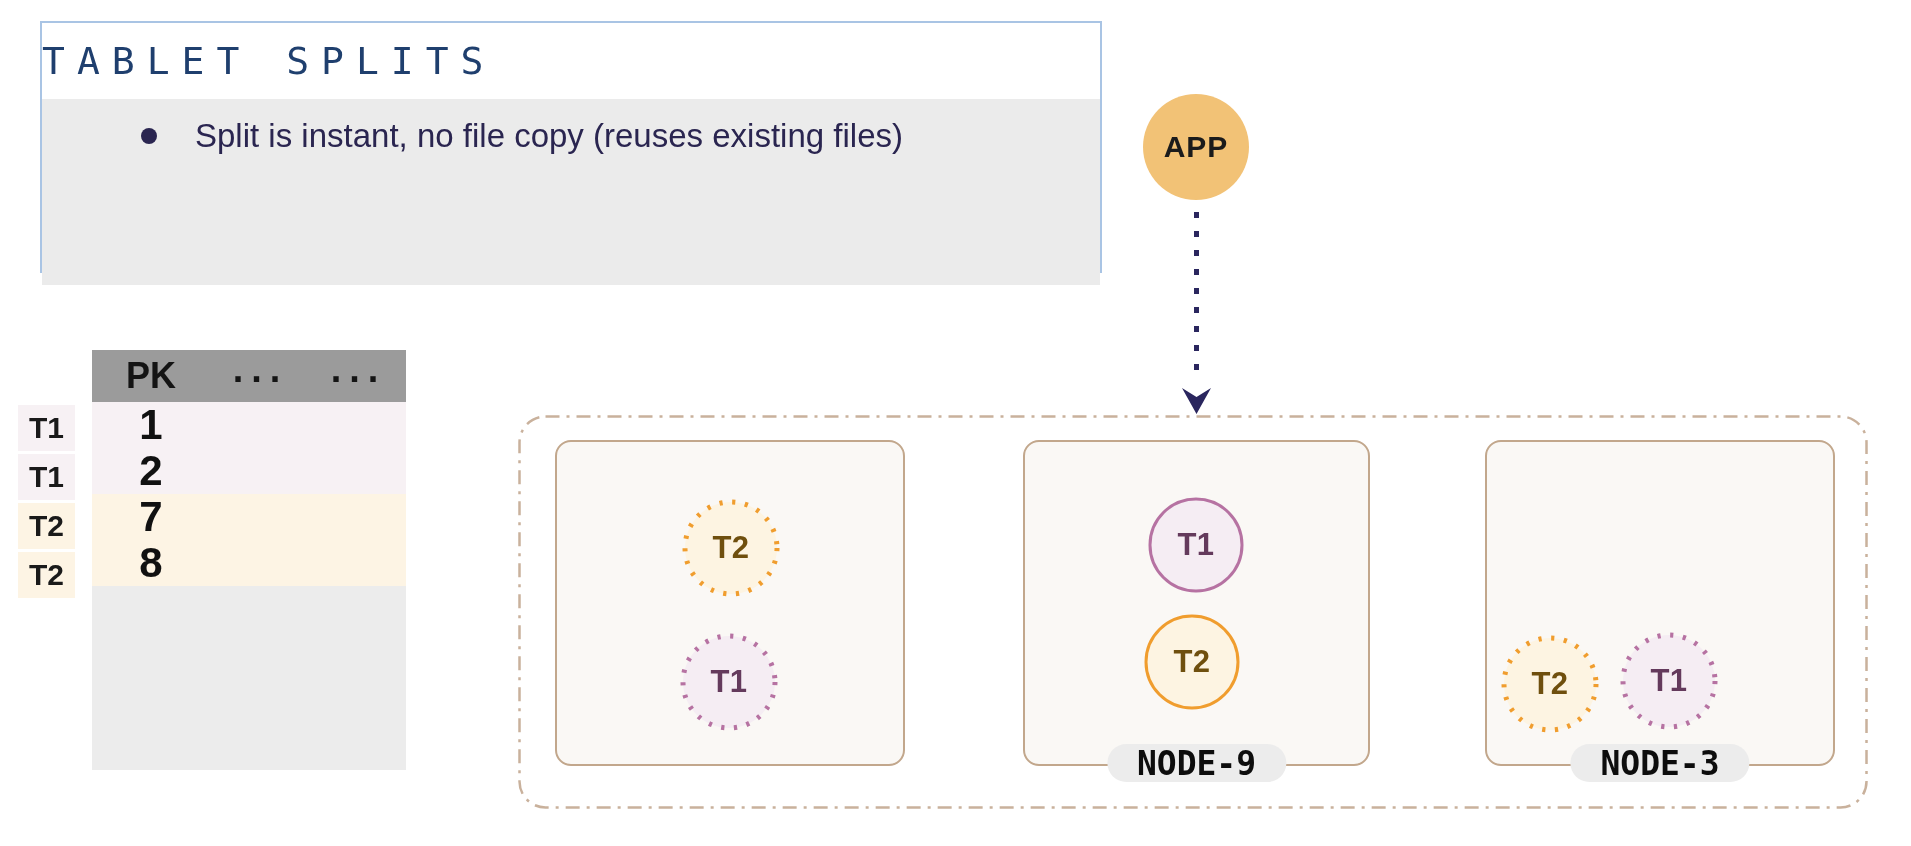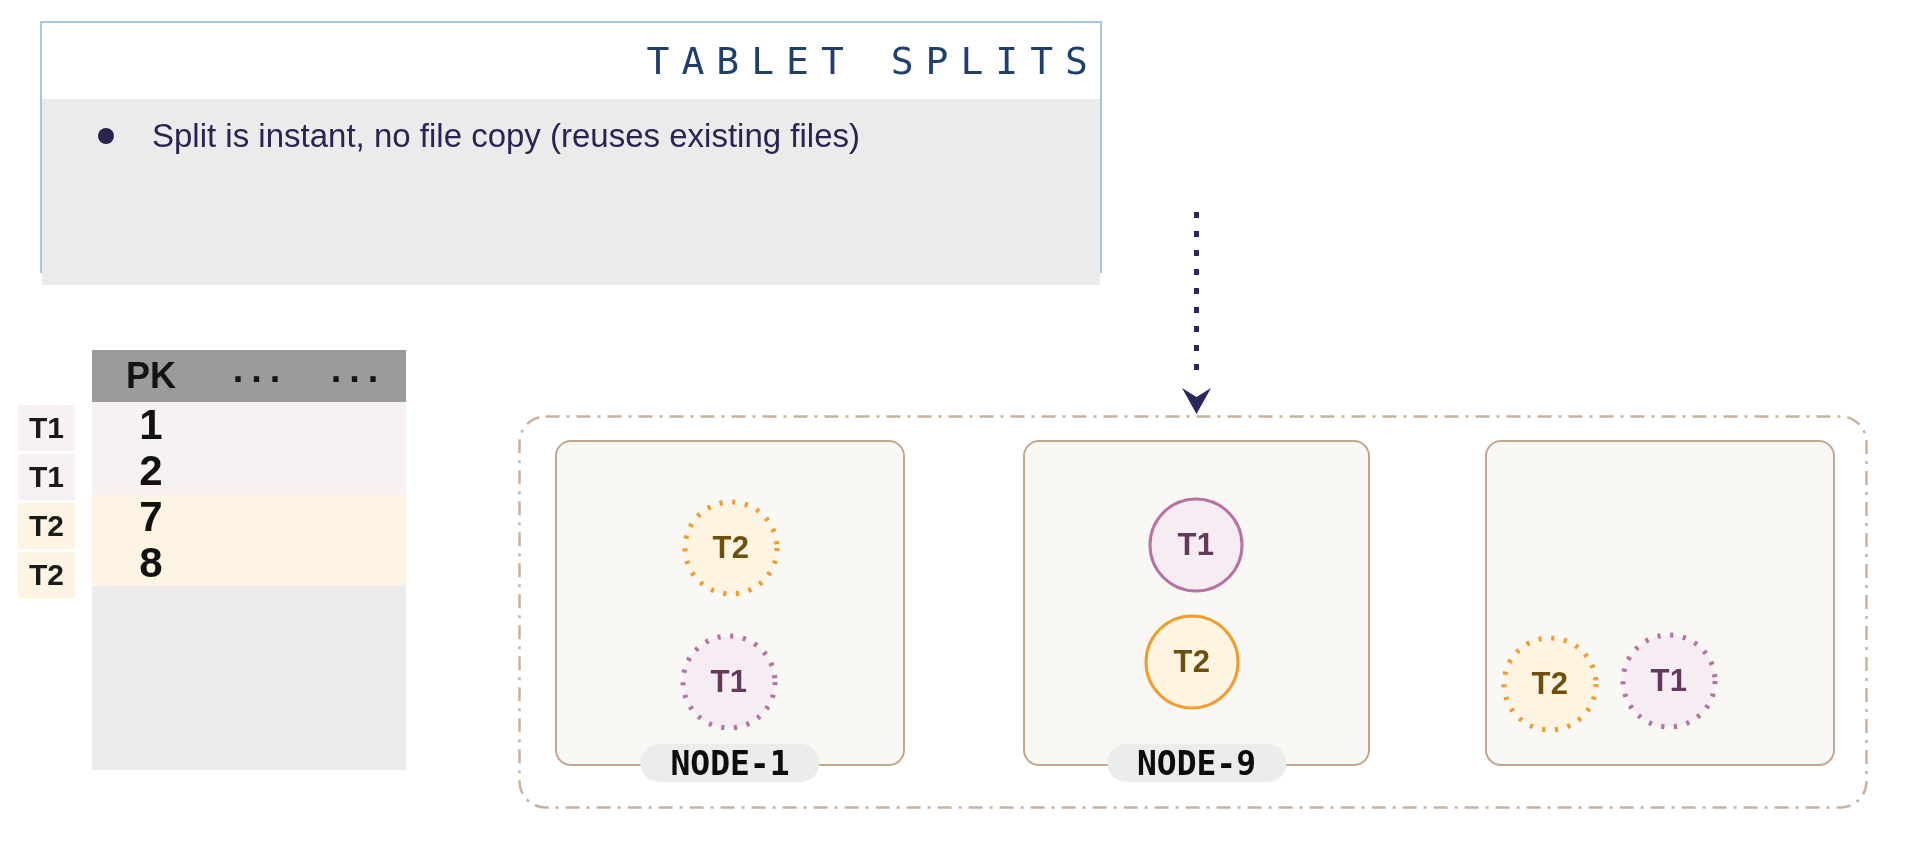--- a/index.html
+++ b/index.html
@@ -8,28 +8,28 @@
     font-family:"Liberation Sans", sans-serif; overflow:hidden;
   }
   .abs { position:absolute; }
 
   
   .info-box {
     left:40px; top:21px; width:1062px; height:252px;
     border:2px solid var(--box-border-blue); box-sizing:border-box;
     background:#ffffff;
   }
-  .info-header { height:76px; display:flex; align-items:center; justify-content:flex-end; background:#ffffff; }
+  .info-header { height:76px; display:flex; align-items:center; justify-content:flex-start; background:#ffffff; }
   .info-title {
     margin:0; font-family:"DejaVu Sans Mono", monospace; font-weight:normal;
     font-size:38px; letter-spacing:12px; color:var(--title-blue); white-space:nowrap;
   }
   .info-body {
     height:172px; background:var(--box-body-gray);
-    padding:14px 0 0 56px; box-sizing:content-box;
+    padding:14px 0 0 99px; box-sizing:content-box;
   }
   .bullet-item { display:flex; font-size:33px; line-height:45px; color:var(--text-navy); }
   .bullet-dot { width:16px; height:16px; border-radius:50%; background:var(--text-navy); margin:15px 38px 0 0; flex:0 0 auto; }
   .bullet-text { max-width:900px; }
 
   
   .app-circle {
     left:1143px; top:94px; width:106px; height:106px; border-radius:50%;
     background:var(--app-orange); display:flex; align-items:center; justify-content:center;
     font-weight:bold; font-size:30px; letter-spacing:1px; color:#1b1b1b;
@@ -110,20 +110,23 @@
       <h1 class="info-title">TABLET SPLITS</h1>
     </div>
     <div class="info-body">
       <div class="bullet-item">
         <span class="bullet-dot"></span>
         <span class="bullet-text">Split is instant, no file copy (reuses existing files)</span>
       </div>
     </div>
   </section>
 
+  <div class="abs app-circle">
+    <span>APP</span>
+  </div>
   <div class="abs arrow-line"></div>
   <svg class="abs arrow-head" viewBox="0 0 29 26">
     <polygon points="0,0 14.5,9 29,0 14.5,26" style="fill:var(--arrow-navy)"></polygon>
   </svg>
 
   <div class="abs row-labels">
     <div class="row-label t1">T1</div>
     <div class="row-label t1">T1</div>
     <div class="row-label t2">T2</div>
     <div class="row-label t2">T2</div>
@@ -182,21 +185,20 @@
           <circle cx="50" cy="50" r="46"></circle>
         </svg>
       <span>T2</span>
     </div>
     <div class="tablet t1 dotted n1-t1">
       <svg viewBox="0 0 100 100">
           <circle cx="50" cy="50" r="46"></circle>
         </svg>
       <span>T1</span>
     </div>
-    <div class="node-pill">NODE-1</div>
   </div>
 
   <div class="abs node node-2">
     <div class="tablet t1 solid n2-t1">
       <svg viewBox="0 0 100 100">
           <circle cx="50" cy="50" r="46"></circle>
         </svg>
       <span>T1</span>
     </div>
     <div class="tablet t2 solid n2-t2">
@@ -214,15 +216,16 @@
           <circle cx="50" cy="50" r="46"></circle>
         </svg>
       <span>T2</span>
     </div>
     <div class="tablet t1 dotted n3-t1">
       <svg viewBox="0 0 100 100">
           <circle cx="50" cy="50" r="46"></circle>
         </svg>
       <span>T1</span>
     </div>
+    <div class="node-pill">NODE-3</div>
   </div>
 
 </div>
 
 </body></html>

